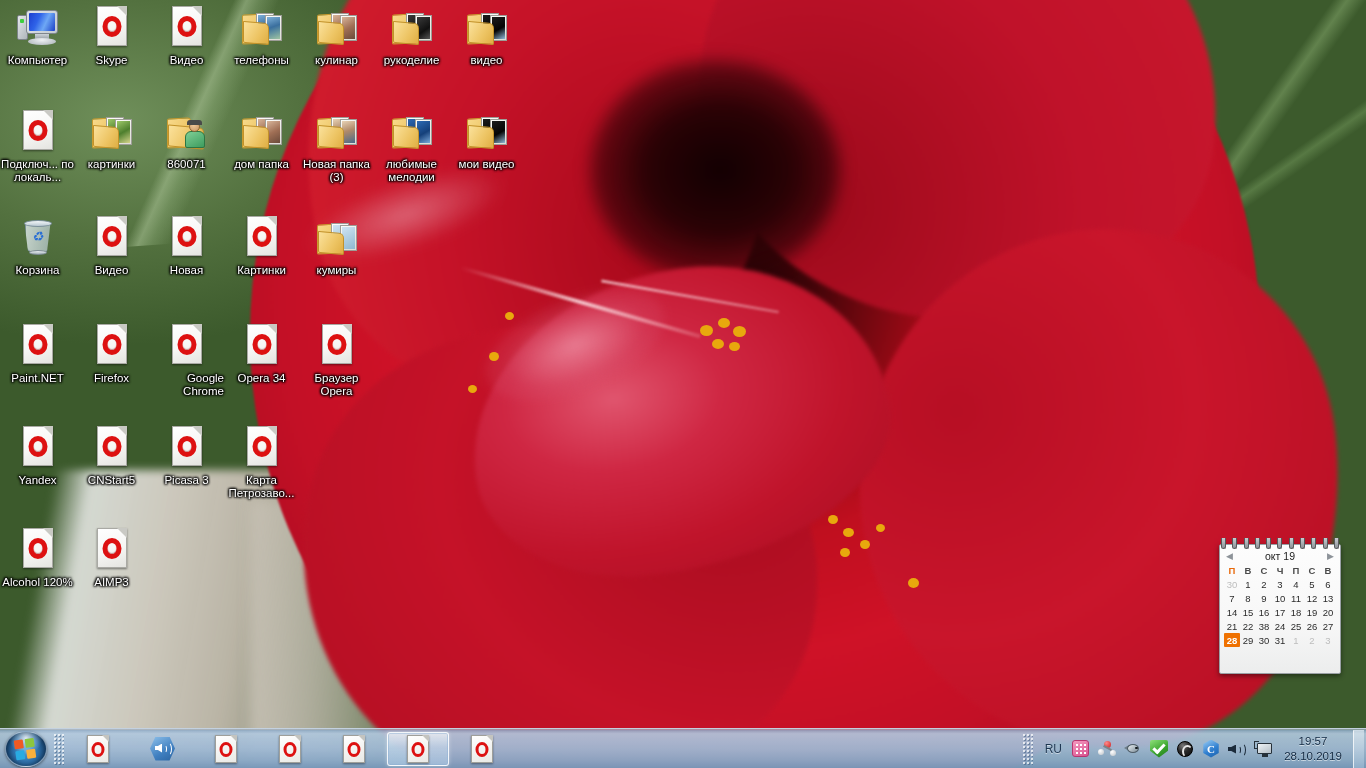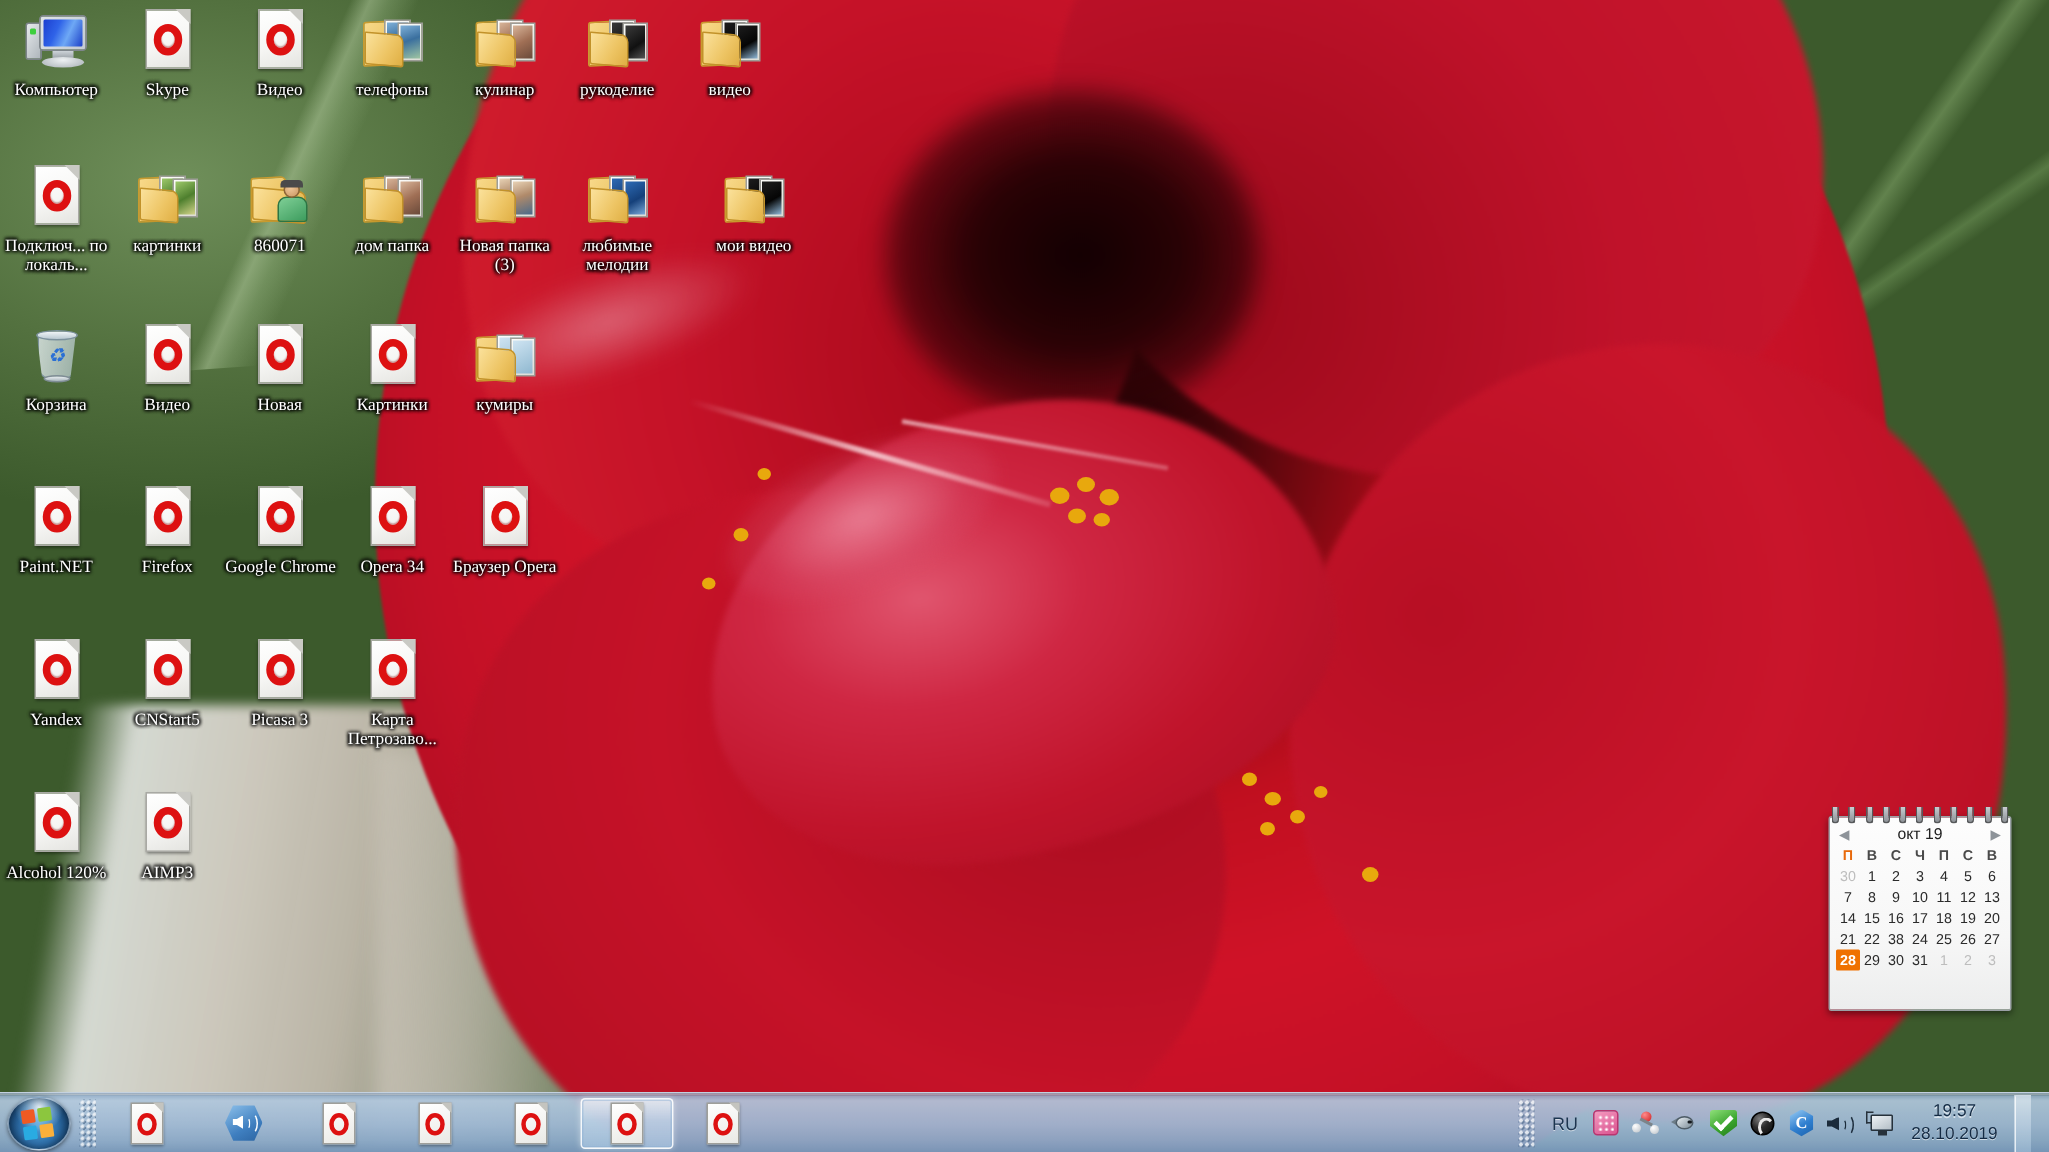--- a/index.html
+++ b/index.html
@@ -121,21 +121,21 @@
   }
   #stigma-stalk2{
     position:absolute; left:600px; top:295px; width:180px; height:3px;
     background:linear-gradient(90deg, rgba(250,220,225,.7), rgba(255,230,235,.3));
     transform:rotate(10deg); filter:blur(1px);
   }
 
   
   .icon{
     position:absolute; width:75px; text-align:center;
-    cursor:default; user-select:none;font-family:Liberation Serif, serif;
+    cursor:default; user-select:none;
   }
   .icon .glyph{
     width:48px; height:48px; margin:0 auto; position:relative;
   }
   .icon .label{
     margin-top:2px; font-size:11.5px; line-height:12.5px; color:#fff;
     text-shadow:
       0 0 3px #000, 1px 1px 2px rgba(0,0,0,.95),
       -1px 1px 2px rgba(0,0,0,.9), 1px -1px 2px rgba(0,0,0,.9), -1px -1px 2px rgba(0,0,0,.9);
     word-wrap:break-word;
@@ -362,21 +362,21 @@
     background:#fff; clip-path:polygon(0 28%,42% 28%,100% 0,100% 100%,42% 72%,0 72%);
   }
   .mini-speaker .wv{
     position:absolute; border:1.6px solid #fff; border-radius:50%;
     border-left-color:transparent; border-top-color:transparent; border-bottom-color:transparent;
   }
   .mini-speaker .w1{ left:12px; top:8px; width:5px; height:8px; }
   .mini-speaker .w2{ left:14px; top:5px; width:8px; height:14px; }
 
   
-  #tray{ display:flex; align-items:center; height:38px; flex:0 0 auto; padding-right:12px; }
+  #tray{ display:flex; align-items:center; height:38px; flex:0 0 auto; padding-right:2px; }
   #tray .grip{ margin-right:6px; }
   #lang{
     font-size:12px; color:#1c3550; padding:2px 6px; cursor:pointer;
     text-shadow:0 1px 0 rgba(255,255,255,.55);
   }
   .tray-ico{ width:22px; height:22px; margin:0 2px; position:relative; cursor:pointer; }
 
   .ti-grid{
     position:absolute; left:2px; top:2px; width:17px; height:17px; border-radius:3px;
     background:linear-gradient(150deg,#f59ac0,#d9538f);
@@ -715,21 +715,21 @@
               <i class="thumb th-d"></i>
             </span>
             <span class="pg2">
               <i class="thumb th-d"></i>
             </span>
             <i class="front"></i>
           </span>
         </div>
         <div class="label">любимые мелодии</div>
       </div>
-      <div class="icon" style="left: 465px; top: 108px;">
+      <div class="icon" style="left: 449px; top: 108px;">
         <div class="glyph">
           <span class="ico-folder">
             <i class="back"></i>
             <span class="pg1">
               <i class="thumb th-g"></i>
             </span>
             <span class="pg2">
               <i class="thumb th-g"></i>
             </span>
             <i class="front"></i>

